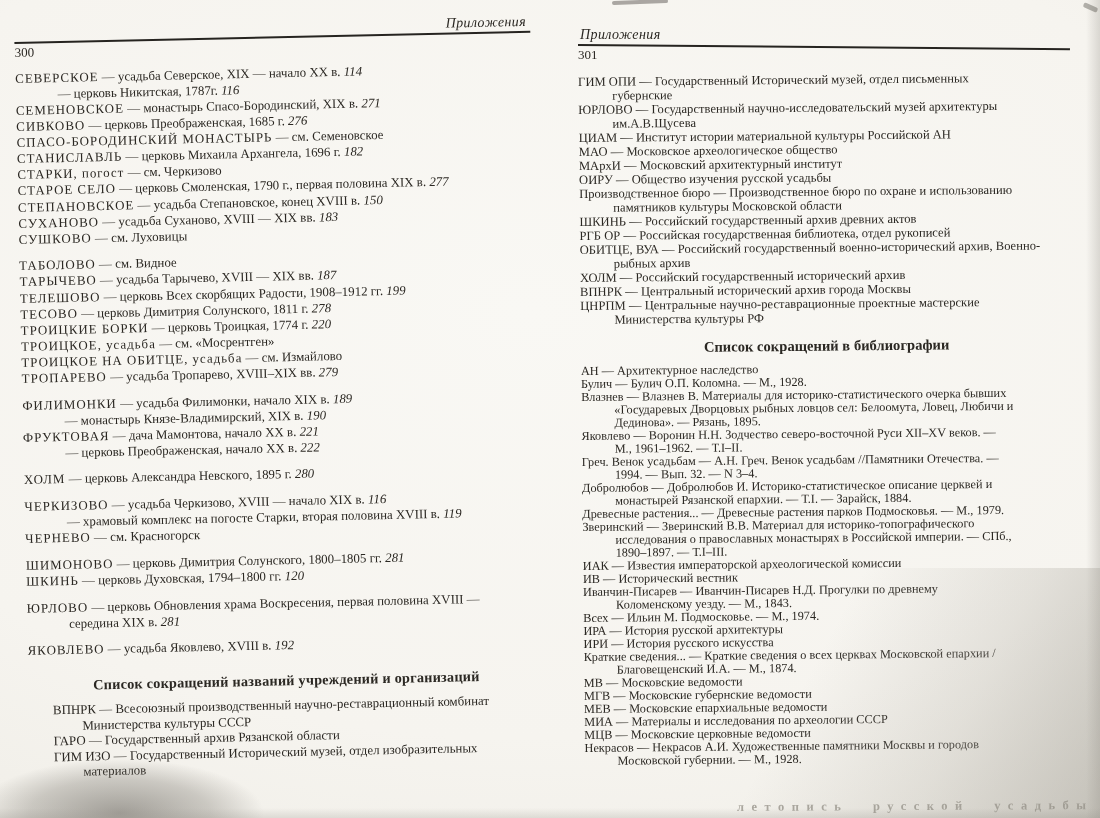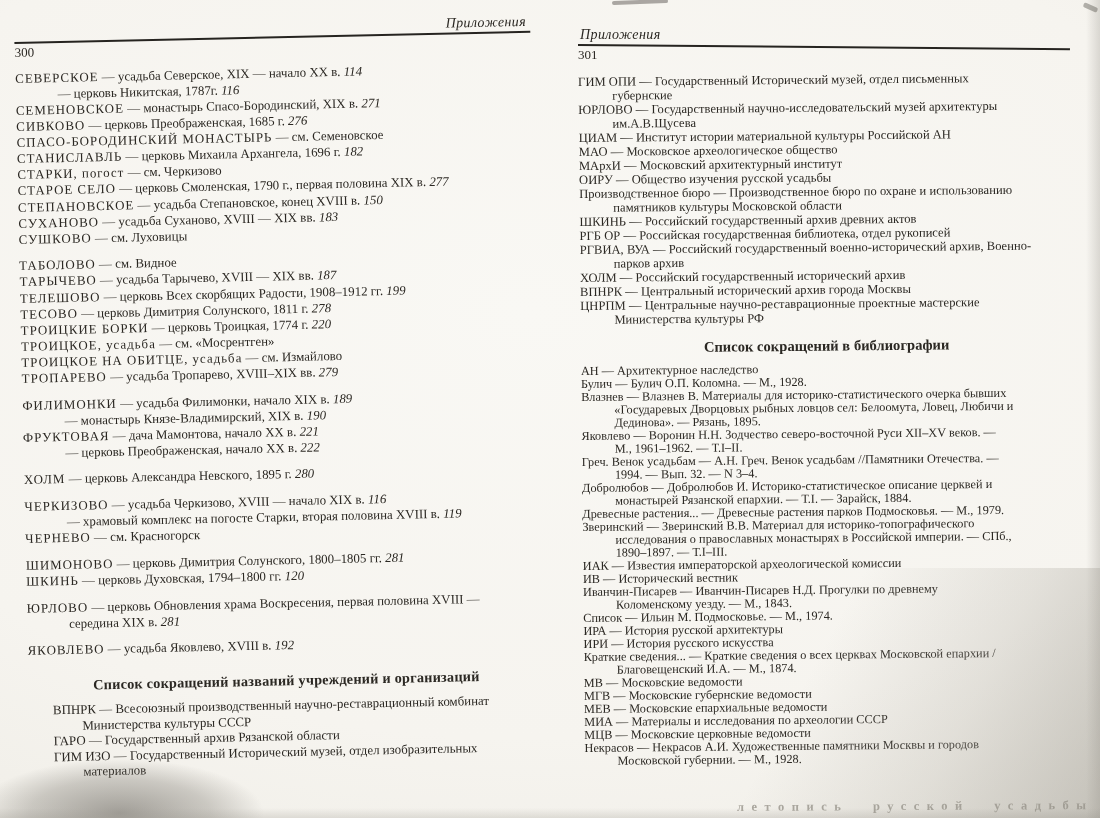--- a/index.html
+++ b/index.html
@@ -244,22 +244,22 @@
               <div class="line"><span class="term">Производственное бюро</span> <span class="txt">— Производственное бюро по охране и использованию</span></div>
               <div class="line cont"><span class="txt">памятников культуры Московской области</span></div>
             </div>
             <div class="entry">
               <div class="line"><span class="term">ШКИНЬ</span> <span class="txt">— Российский государственный архив древних актов</span></div>
             </div>
             <div class="entry">
               <div class="line"><span class="term">РГБ ОР</span> <span class="txt">— Российская государственная библиотека, отдел рукописей</span></div>
             </div>
             <div class="entry">
-              <div class="line"><span class="term">РГВИА, ВУА</span> <span class="txt">— Российский государственный военно-исторический архив, Военно-</span></div>
-              <div class="line cont"><span class="txt">парков архив</span></div>
+              <div class="line"><span class="term">ОБИТЦЕ, ВУА</span> <span class="txt">— Российский государственный военно-исторический архив, Военно-</span></div>
+              <div class="line cont"><span class="txt">рыбных архив</span></div>
             </div>
             <div class="entry">
               <div class="line"><span class="term">ХОЛМ</span> <span class="txt">— Российский государственный исторический архив</span></div>
             </div>
             <div class="entry">
               <div class="line"><span class="term">ВПНРК</span> <span class="txt">— Центральный исторический архив города Москвы</span></div>
             </div>
             <div class="entry">
               <div class="line"><span class="term">ЦНРПМ</span> <span class="txt">— Центральные научно-реставрационные проектные мастерские</span></div>
               <div class="line cont"><span class="txt">Министерства культуры РФ</span></div>
@@ -302,21 +302,21 @@
               <div class="line"><span class="term">ИАК</span> <span class="txt">— Известия императорской археологической комиссии</span></div>
             </div>
             <div class="entry">
               <div class="line"><span class="term">ИВ</span> <span class="txt">— Исторический вестник</span></div>
             </div>
             <div class="entry">
               <div class="line"><span class="term">Иванчин-Писарев</span> <span class="txt">— Иванчин-Писарев Н.Д. Прогулки по древнему</span></div>
               <div class="line cont"><span class="txt">Коломенскому уезду. — М., 1843.</span></div>
             </div>
             <div class="entry">
-              <div class="line"><span class="term">Список</span> <span class="txt">— Ильин М. Подмосковье. — М., 1974.</span></div>
+              <div class="line"><span class="term">Всех</span> <span class="txt">— Ильин М. Подмосковье. — М., 1974.</span></div>
             </div>
             <div class="entry">
               <div class="line"><span class="term">ИРА</span> <span class="txt">— История русской архитектуры</span></div>
             </div>
             <div class="entry">
               <div class="line"><span class="term">ИРИ</span> <span class="txt">— История русского искусства</span></div>
             </div>
             <div class="entry">
               <div class="line"><span class="term">Краткие сведения...</span> <span class="txt">— Краткие сведения о всех церквах Московской епархии /</span></div>
               <div class="line cont"><span class="txt">Благовещенский И.А. — М., 1874.</span></div>

